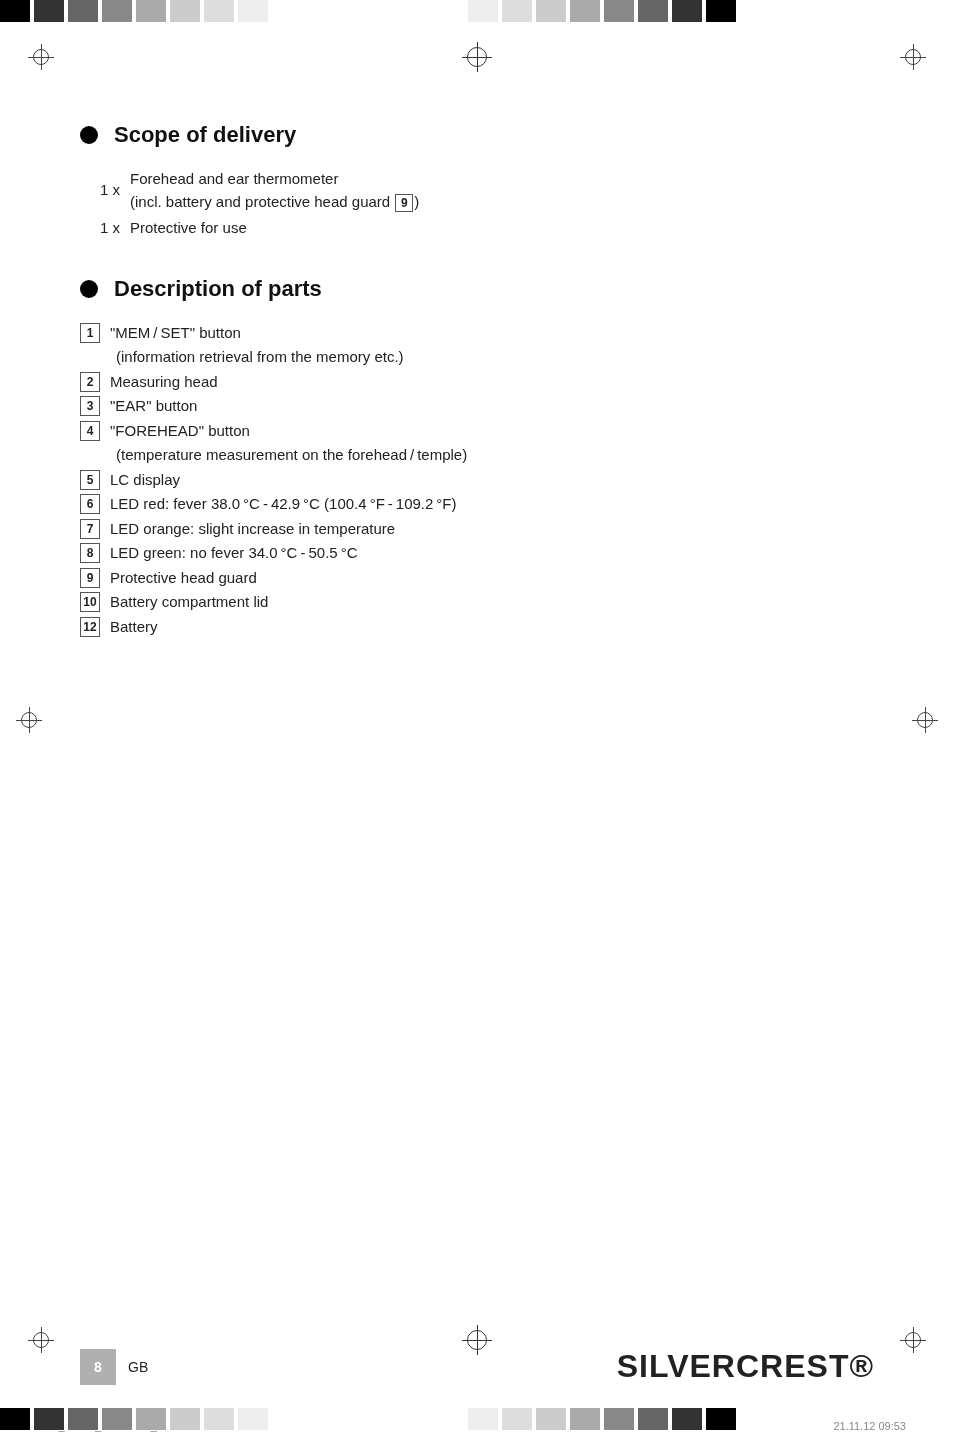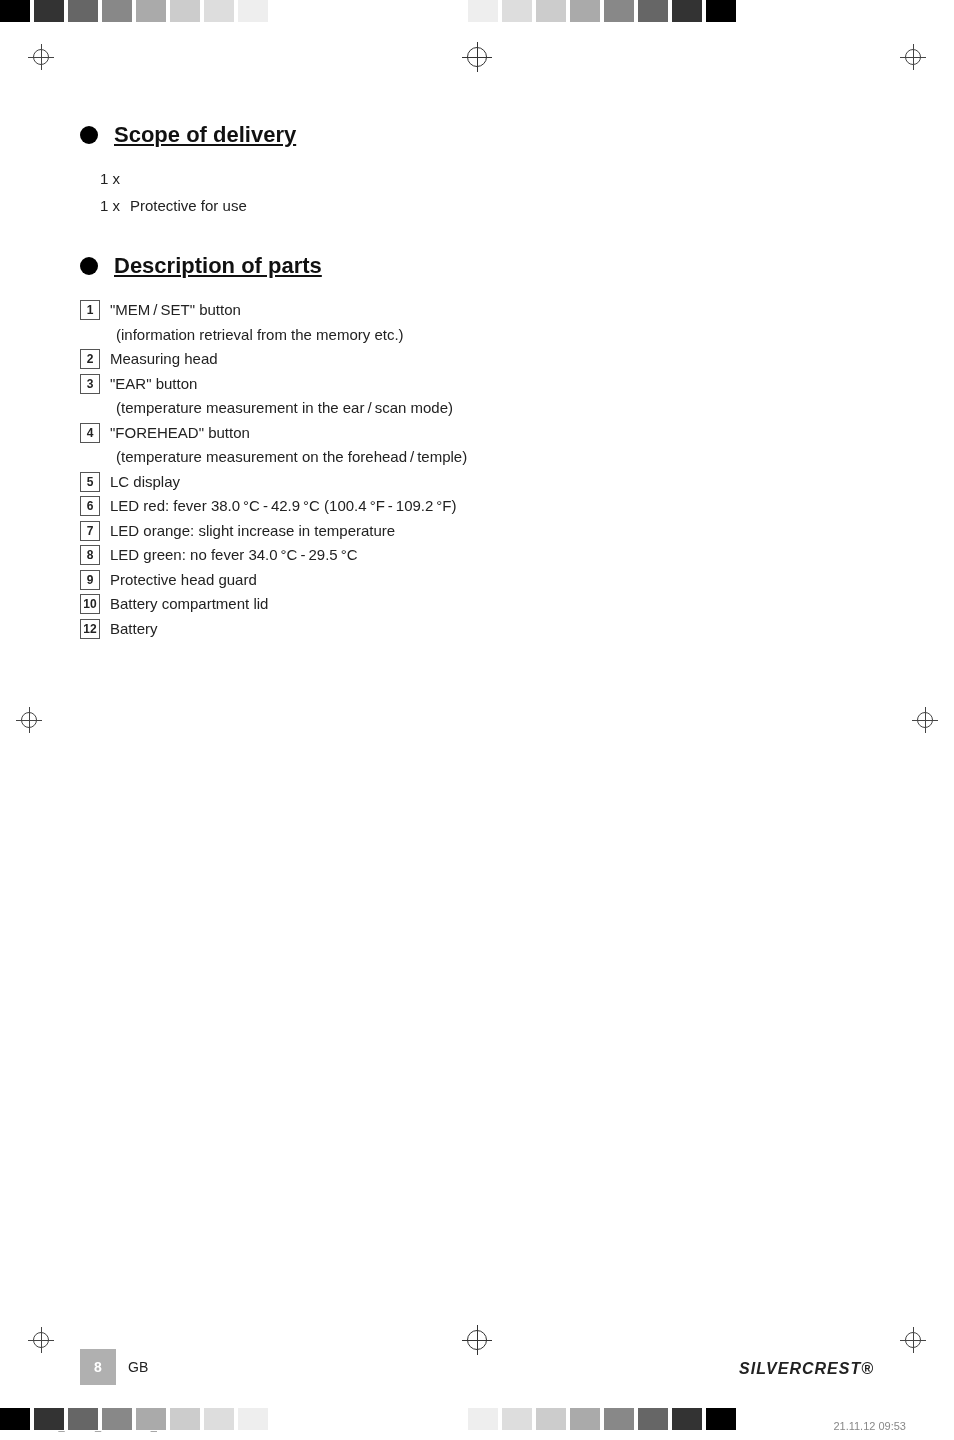--- a/index.html
+++ b/index.html
@@ -105,21 +105,20 @@
 
     
     .section-title {
       display: flex;
       align-items: center;
       font-size: 22px;
       font-weight: bold;
       color: #111;
       margin-top: 30px;
       margin-bottom: 20px;
-      text-decoration: underline;
     }
 
     .bullet-circle {
       width: 18px;
       height: 18px;
       background: #000;
       border-radius: 50%;
       display: inline-block;
       margin-right: 16px;
       flex-shrink: 0;
@@ -409,20 +408,24 @@
 
     <div class="section-title">
       <span class="bullet-circle"></span>
       <span>Scope of delivery</span>
     </div>
 
     <div class="delivery-list">
 
       <div class="delivery-item">
         <span class="delivery-qty">1 x</span>
+        <span class="delivery-text">
+          Forehead and ear thermometer<br>
+          <span>(incl. battery and protective head guard <span class="num-badge-inline">9</span>)</span>
+        </span>
       </div>
 
       <div class="delivery-item">
         <span class="delivery-qty">1 x</span>
         <span class="delivery-text">Protective for use</span>
       </div>
     </div>
 
     <div class="section-title" style="margin-top: 36px;">
       <span class="bullet-circle"></span>
@@ -441,23 +444,20 @@
 
       <div class="parts-item">
         <span class="num-badge">2</span>
         <span class="parts-text">Measuring head</span>
       </div>
 
       <div class="parts-item">
         <span class="num-badge">3</span>
         <span class="parts-text">"EAR" button</span>
       </div>
-      <div class="parts-item-indent">
-        <span class="parts-text">(temperature measurement in the ear / scan mode)</span>
-      </div>
 
       <div class="parts-item">
         <span class="num-badge">4</span>
         <span class="parts-text">"FOREHEAD" button</span>
       </div>
       <div class="parts-item-indent">
         <span class="parts-text">(temperature measurement on the forehead / temple)</span>
       </div>
 
       <div class="parts-item">
@@ -470,21 +470,21 @@
         <span class="parts-text">LED red: fever 38.0 °C - 42.9 °C (100.4 °F - 109.2 °F)</span>
       </div>
 
       <div class="parts-item">
         <span class="num-badge">7</span>
         <span class="parts-text">LED orange: slight increase in temperature</span>
       </div>
 
       <div class="parts-item">
         <span class="num-badge">8</span>
-        <span class="parts-text">LED green: no fever 34.0 °C - 29.5 °C</span>
+        <span class="parts-text">LED green: no fever 34.0 °C - 50.5 °C</span>
       </div>
 
       <div class="parts-item">
         <span class="num-badge">9</span>
         <span class="parts-text">Protective head guard</span>
       </div>
 
       <div class="parts-item">
         <span class="num-badge">10</span>
         <span class="parts-text">Battery compartment lid</span>
@@ -530,21 +530,21 @@
       </div>
     </div>
   </div>
 
   <div class="bottom-area" style="bottom: 55px;">
     <div class="page-num-box">
       <span>8</span>
     </div>
     <span class="page-lang">GB</span>
     <span class="brand-logo">
-      <span style="font-style:italic; font-family: Arial Black, Arial, sans-serif; font-size:16px; font-weight:900; letter-spacing:1px;">SILVERCREST®</span>
+      <span style="font-family: Arial Black, Arial, sans-serif; font-size:32px; font-weight:900; letter-spacing:1px;">SILVERCREST®</span>
     </span>
   </div>
 
   <div class="footer-info">
     <span>IB_86673_SSOT6A1_LB4.indd   8</span>
   </div>
   <div class="footer-info-right">
     <span>21.11.12   09:53</span>
   </div>
 

